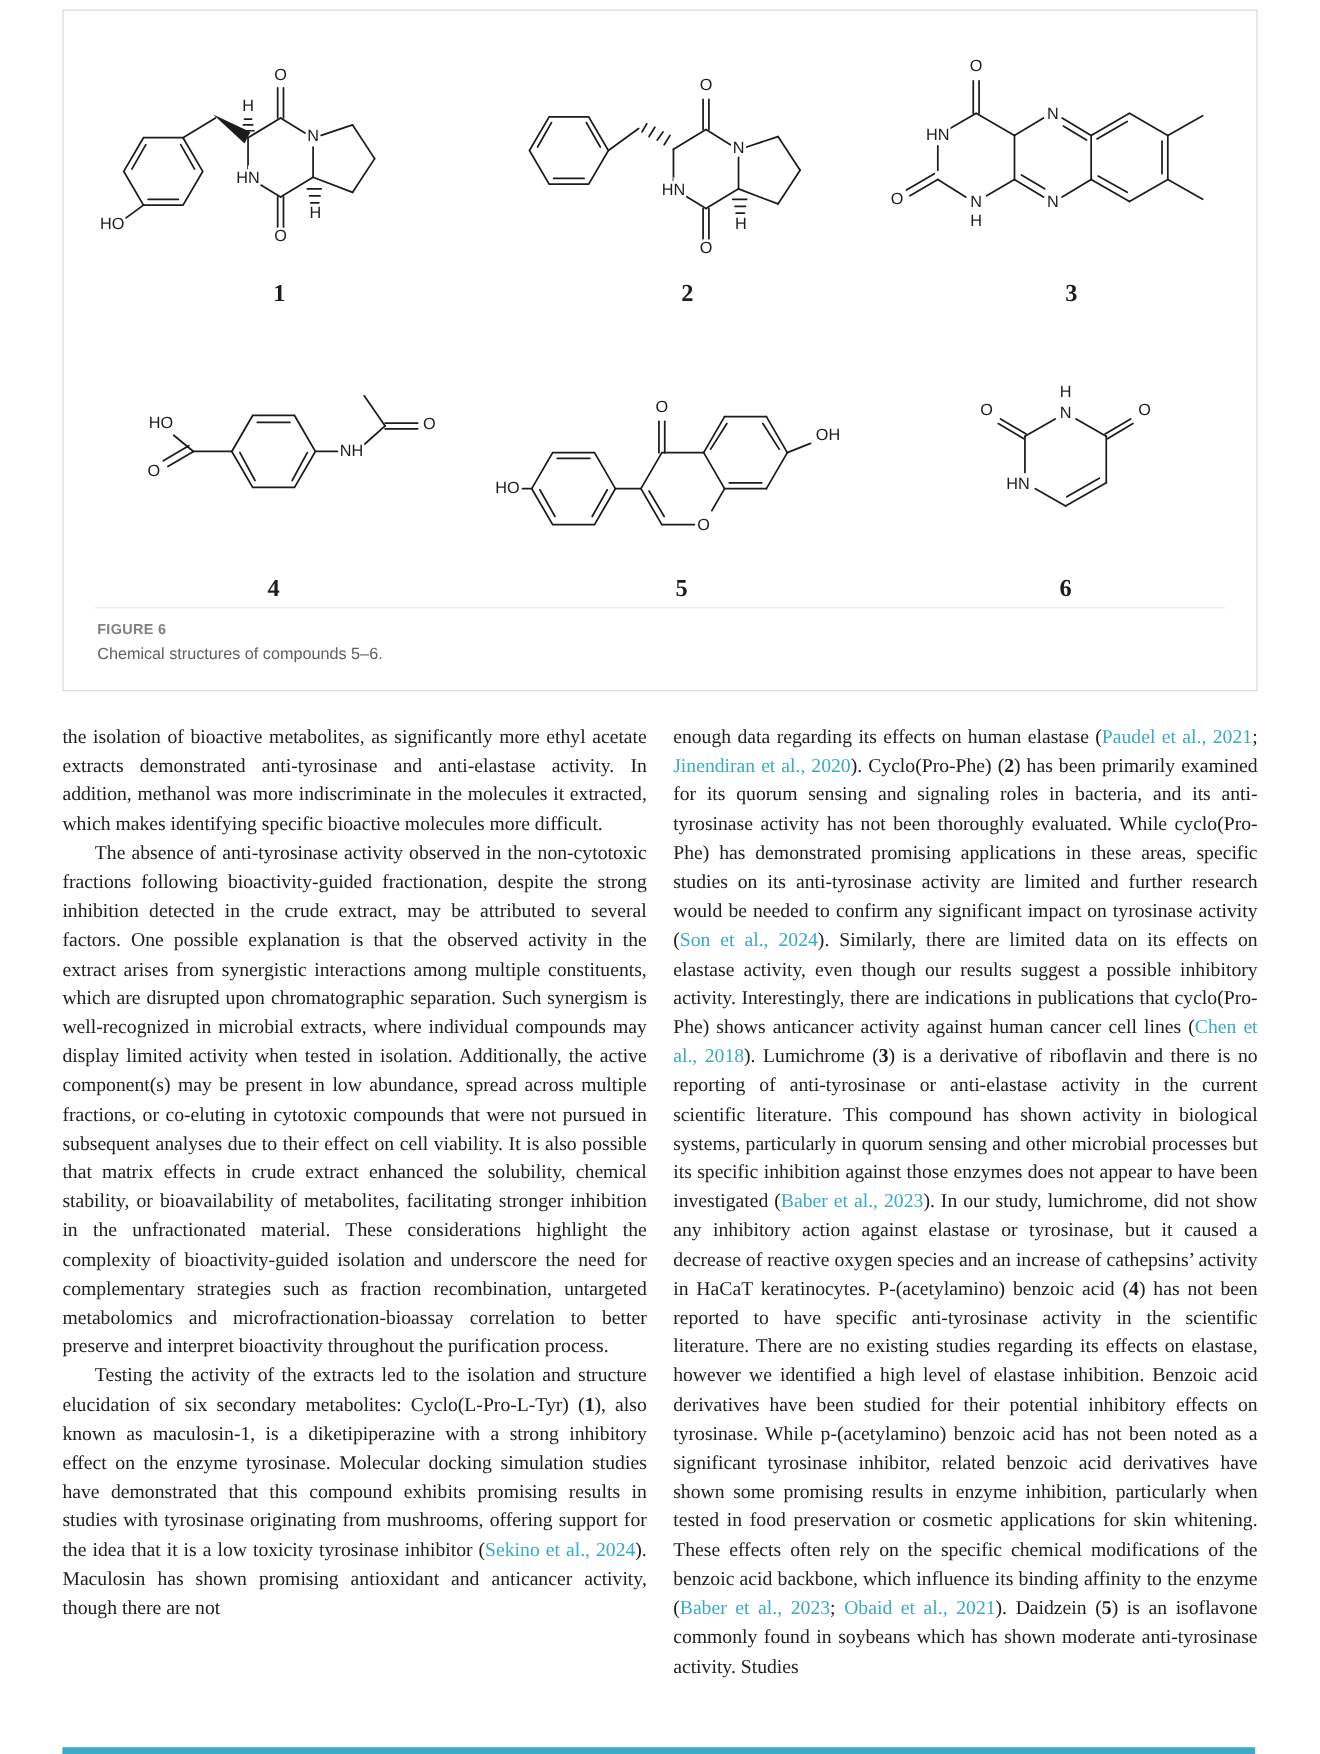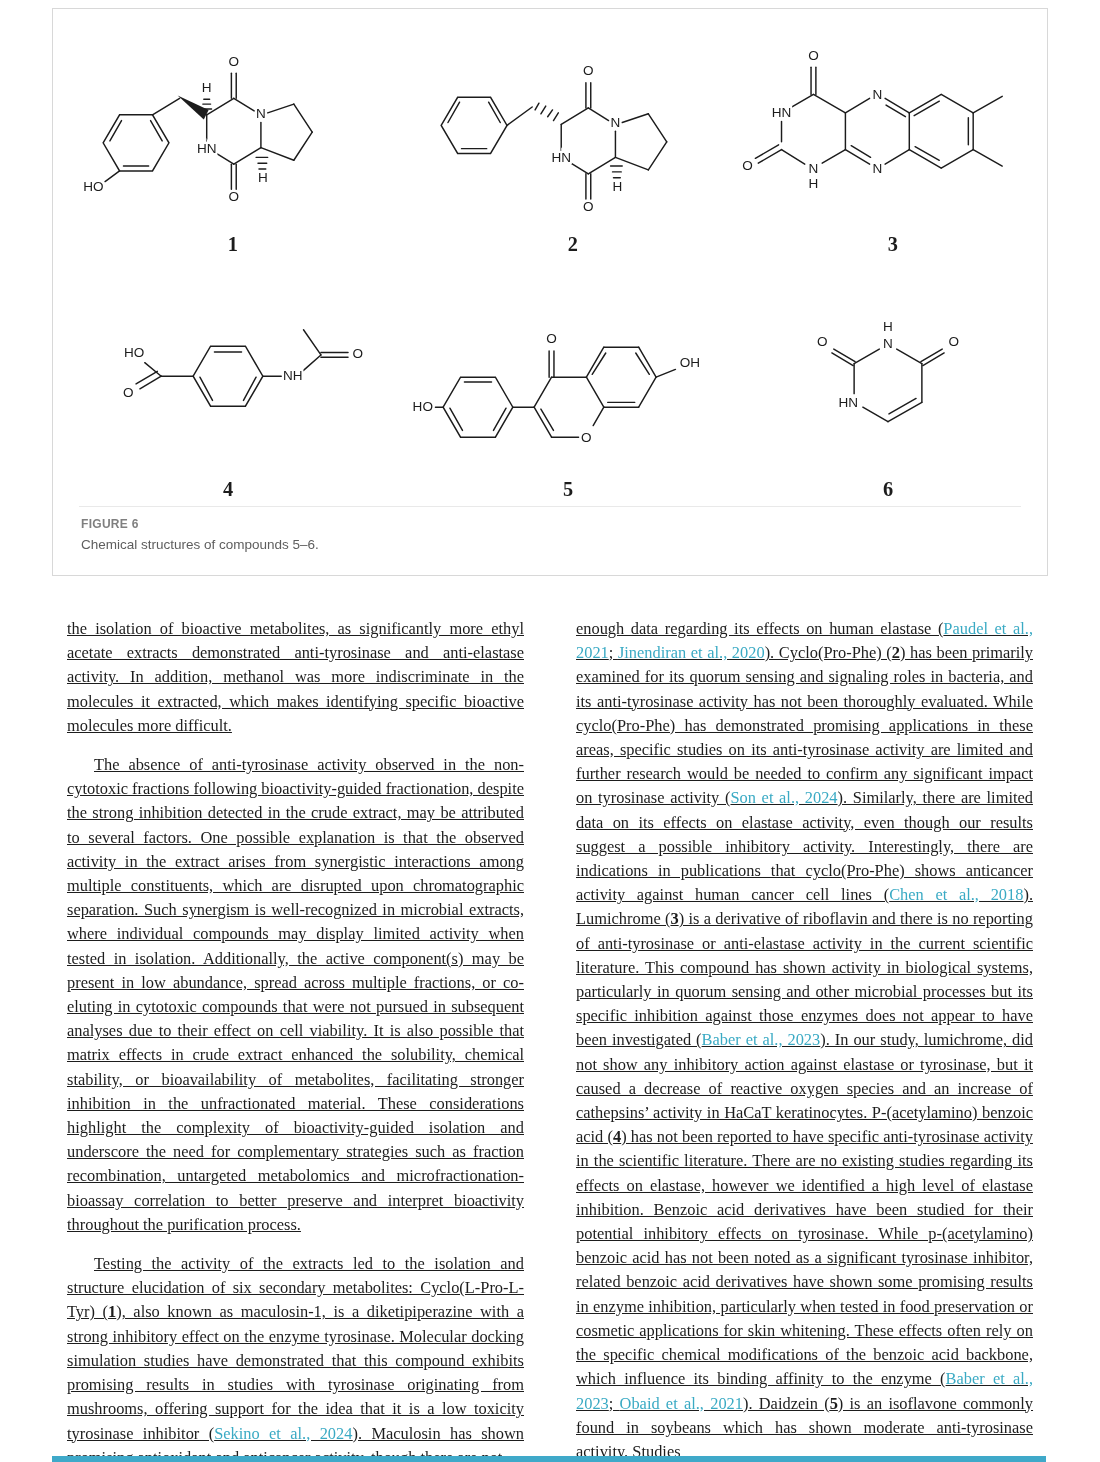--- a/index.html
+++ b/index.html
@@ -17,21 +17,21 @@
   #s1{left:10px;top:8px;} #s2{left:350px;top:8px;} #s3{left:670px;top:8px;}
   #s4{left:10px;top:253px;} #s5{left:350px;top:253px;} #s6{left:670px;top:253px;}
   #figsep{position:absolute;left:26px;right:26px;top:497px;height:1px;background:#e9e9e9;}
   #figlabel{position:absolute;left:28px;top:508px;font-family:"Liberation Sans",sans-serif;
             font-size:12px;font-weight:bold;color:#7f7f7f;letter-spacing:.3px;}
   #figcaption{position:absolute;left:28px;top:528px;font-family:"Liberation Sans",sans-serif;
             font-size:13.5px;color:#5e5e5e;}
   
   #cols{position:absolute;left:52px;top:602px;width:996px;display:flex;gap:22px;}
   .col{width:487px;font-size:16.4px;line-height:24.2px;color:#1d1d1d;text-align:justify;}
-  .para{margin:15px;text-decoration:underline;}
+  .para{margin:0;}
   .para.indent{text-indent:27px;}
   .cite{color:var(--link,#3aaac4);}
   .bnum{font-weight:bold;}
   
   #accent{position:absolute;left:52px;top:1456px;width:994px;height:6px;
           background:var(--accent,#3fa9c9);}
   .bond{stroke:#1c1c1c;stroke-width:1.5;fill:none;stroke-linecap:round;}
   .wedge{fill:#1c1c1c;stroke:none;}
 </style>
 </head>

